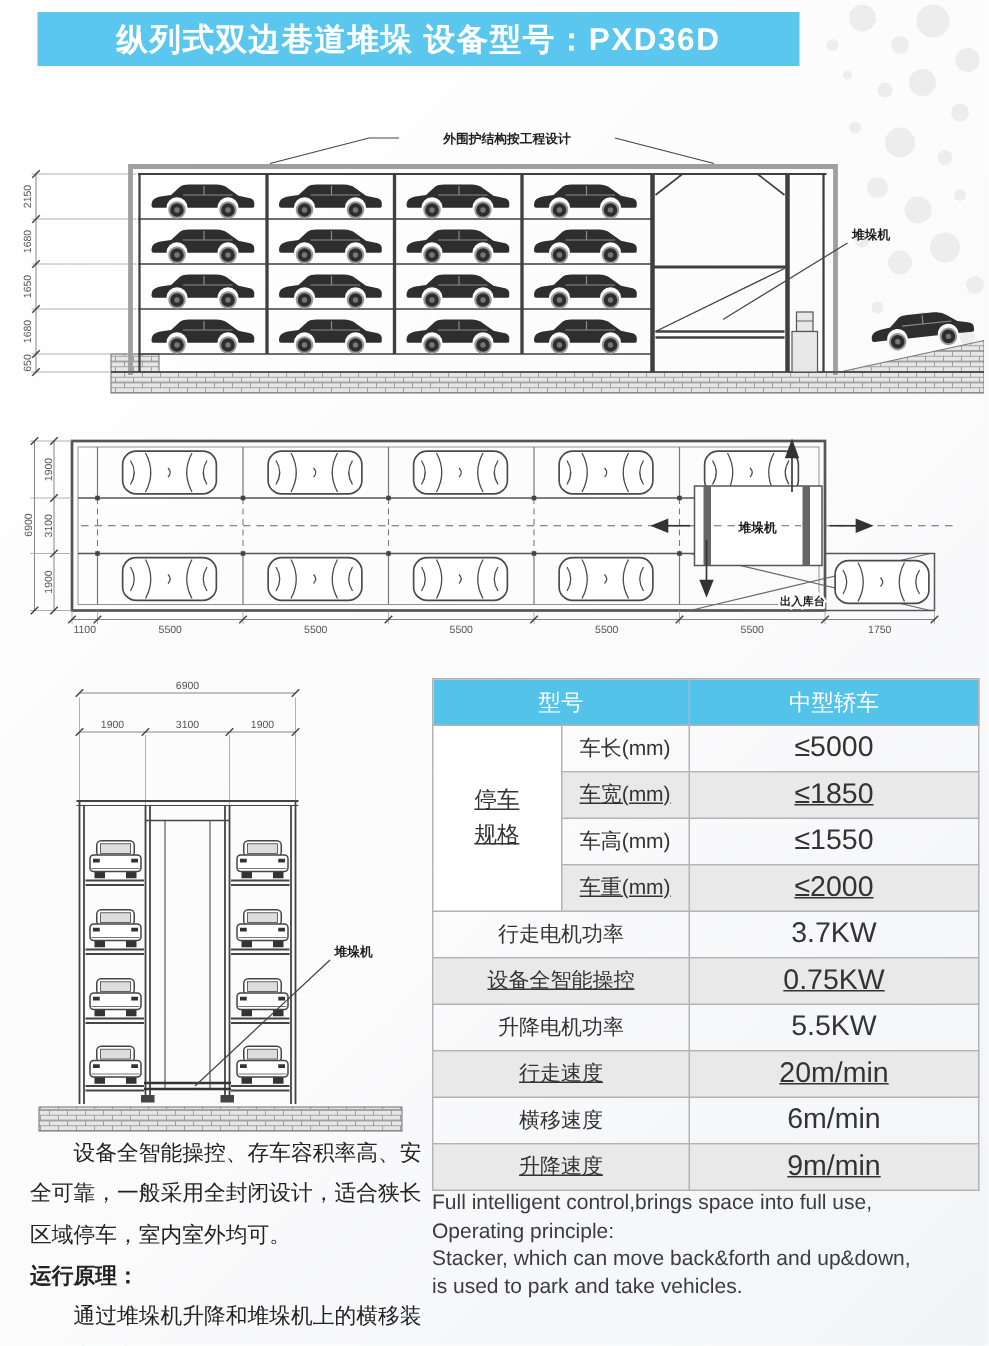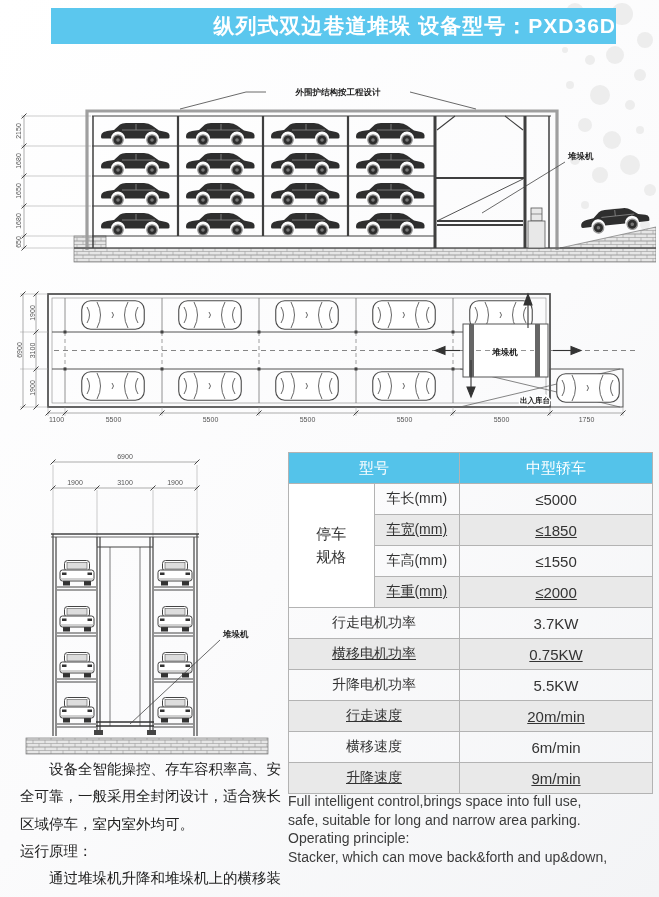--- a/index.html
+++ b/index.html
@@ -1,35 +1,35 @@
 <!DOCTYPE html>
 <html><head>
 <meta charset="utf-8">
 <style>
   html,body{margin:0;padding:0;}
   body{font-family:"Liberation Sans","DejaVu Sans",sans-serif;background:#fff;}
   #page{position:relative;width:659px;height:897px;overflow:hidden;
         background:linear-gradient(135deg,#ffffff 0%,#fbfbfc 55%,#f3f4f6 100%);}
   .abs{position:absolute;}
   
-  #banner{left:25px;top:8px;width:565px;height:36px;background:#5bc7ee;
-          display:flex;align-items:center;justify-content:flex-end;margin-left:26px;}
+  #banner{left:25px;top:8px;width:508px;height:36px;background:#5bc7ee;
+          display:flex;align-items:center;justify-content:center;}
   #banner span{color:#fff;font-size:21px;font-weight:bold;letter-spacing:1px;white-space:nowrap;}
   
   #spec-table{left:288px;top:452px;width:362px;border-collapse:collapse;table-layout:fixed;padding-left:44px;}
   #spec-table td{border:1px solid #b3b3b3;text-align:center;vertical-align:middle;
                  height:30px;font-size:14px;color:#333;padding:0;}
   #spec-table tr.th td{background:#54c3ea;color:#fff;font-size:15px;height:30px;}
-  #spec-table td.val{font-size:15px;margin-top:45px;}
+  #spec-table td.val{font-size:19px;margin-top:45px;}
   #spec-table tr.alt td{background:#e9e9e9;text-decoration:underline;}
   #spec-table td.group{background:#fff;white-space:pre-line;font-size:15px;line-height:1.5;}
   
   #cn-notes{left:20px;top:756px;width:266px;font-size:14.5px;line-height:1.88;color:#222;}
   #cn-notes p{margin:0;text-indent:2em;}
-  #cn-notes .hd{font-weight:normal;text-indent:0;}
+  #cn-notes .hd{font-weight:bold;text-indent:0;}
   #en-notes{left:288px;top:792px;width:368px;font-size:14px;line-height:1.33;color:#3c3c3c;}
   svg text{font-family:"Liberation Sans","DejaVu Sans",sans-serif;}
   .dimtxt{font-size:7px;fill:#555;}
   .lbltxt{font-size:8.5px;fill:#1e1e1e;font-weight:bold;}
 </style>
 </head>
 <body>
 
 <div id="page">
 
@@ -313,21 +313,21 @@
     </g>
   </svg>
 
   <table class="abs" id="spec-table">
     <tbody>
         <tr class="th">
       <td colspan="2" style="width:170px;">型号</td>
       <td style="width:192px;">中型轿车</td>
     </tr>
     <tr>
-      <td rowspan="4" class="group" style="width:85px;">停车
+      <td rowspan="4" class="group" style="width:85px;text-decoration:underline;">停车
 规格</td>
       <td style="width:85px;margin-left:44px;">车长(mm)</td>
       <td class="val">≤5000</td>
     </tr>
     <tr class="alt">
       <td>车宽(mm)</td>
       <td class="val">≤1850</td>
     </tr>
     <tr>
       <td>车高(mm)</td>
@@ -335,21 +335,21 @@
     </tr>
     <tr class="alt">
       <td>车重(mm)</td>
       <td class="val">≤2000</td>
     </tr>
     <tr>
       <td colspan="2">行走电机功率</td>
       <td class="val">3.7KW</td>
     </tr>
     <tr class="alt">
-      <td colspan="2">横移电机功率</td>
+      <td colspan="2">设备全智能操控</td>
       <td class="val">0.75KW</td>
     </tr>
     <tr>
       <td colspan="2">升降电机功率</td>
       <td class="val">5.5KW</td>
     </tr>
     <tr class="alt">
       <td colspan="2">行走速度</td>
       <td class="val">20m/min</td>
     </tr>
@@ -365,18 +365,18 @@
     </table>
 
   <div class="abs" id="cn-notes">
     <p>设备全智能操控、存车容积率高、安全可靠，一般采用全封闭设计，适合狭长区域停车，室内室外均可。</p>
     <p class="hd">运行原理：</p>
     <p>通过堆垛机升降和堆垛机上的横移装置来实现车辆存取。</p>
   </div>
 
   <div class="abs" id="en-notes">
     <div>Full intelligent control,brings space into full use,</div>
-    <div>safe, suitable for long and narrow area parking.</div>
     <div>Operating principle:</div>
     <div>Stacker, which can move back&amp;forth and up&amp;down,</div>
+    <div>is used to park and take vehicles.</div>
   </div>
 
 </div>
 
 </body></html>

